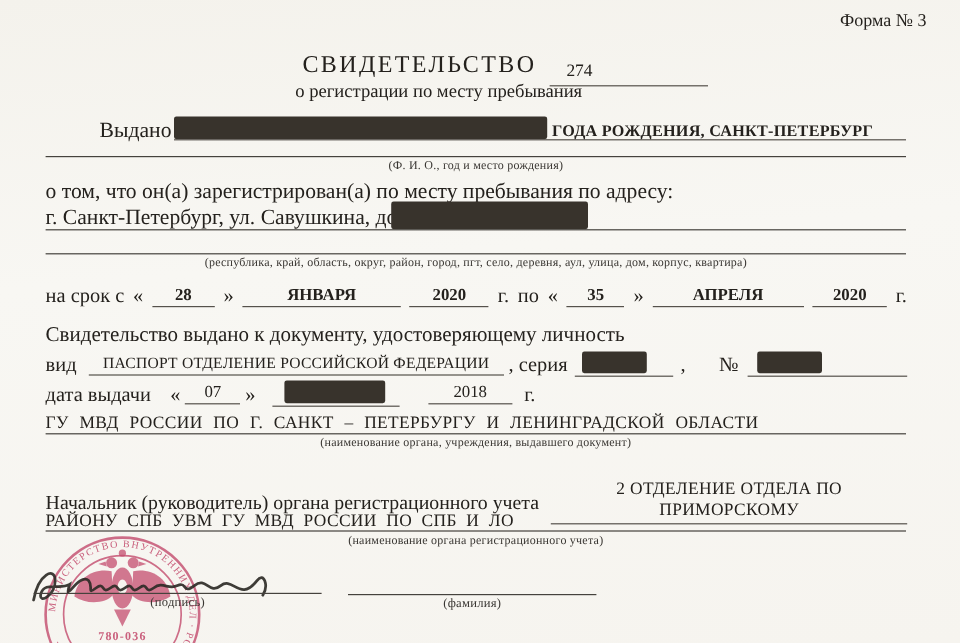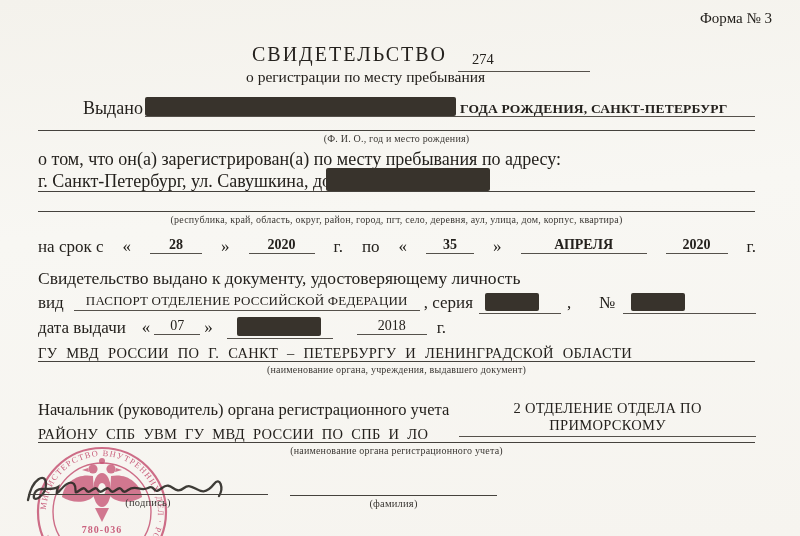--- a/index.html
+++ b/index.html
@@ -12,21 +12,21 @@
   }
   .abs{position:absolute;}
   .rule{position:absolute;height:0;border-bottom:1px solid #55514b;}
   .rule.dark{border-bottom-color:#45423d;}
   .redact{position:absolute;background:#38332c;border-radius:2px;}
   .caption{position:absolute;font-size:10px;color:#3a3733;text-align:center;letter-spacing:0.2px;}
   .body-lg{font-size:18px;}
   .body-md{font-size:17px;}
   .fill{font-weight:bold;font-size:14px;text-align:center;}
   .cell{display:inline-block;border-bottom:1px solid #55514b;text-align:center;}
-  .flexrow{position:absolute;display:flex;align-items:flex-start;}
+  .flexrow{position:absolute;display:flex;align-items:center;}
   .boxcell{position:relative;border-bottom:1px solid #55514b;height:20px;}
   .boxcell .redact{position:absolute;bottom:2px;}
   .upper{letter-spacing:0.3px;}
 </style>
 </head>
 <body>
 
 <div id="doc">
 
   <div class="abs" style="right:28px;top:10px;font-size:15px;">Форма № 3</div>
@@ -50,20 +50,21 @@
   <div class="rule dark" style="left:38px;top:191px;width:717px;"></div>
 
   <div class="rule dark" style="left:38px;top:211px;width:717px;"></div>
   <div class="caption" style="left:38px;top:214px;width:717px;">(республика, край, область, округ, район, город, пгт, село, деревня, аул, улица, дом, корпус, квартира)</div>
 
   <div class="flexrow" style="left:38px;top:237px;width:718px;justify-content:space-between;">
     <span class="body-md">на срок с</span>
     <span class="body-md">«</span>
     <span class="cell fill" style="width:52px;">28</span>
     <span class="body-md">»</span>
+    <span class="cell fill" style="width:132px;">ЯНВАРЯ</span>
     <span class="cell fill" style="width:66px;">2020</span>
     <span class="body-md">г.</span>
     <span class="body-md">по</span>
     <span class="body-md">«</span>
     <span class="cell fill" style="width:48px;">35</span>
     <span class="body-md">»</span>
     <span class="cell fill" style="width:126px;">АПРЕЛЯ</span>
     <span class="cell fill" style="width:62px;">2020</span>
     <span class="body-md">г.</span>
   </div>

